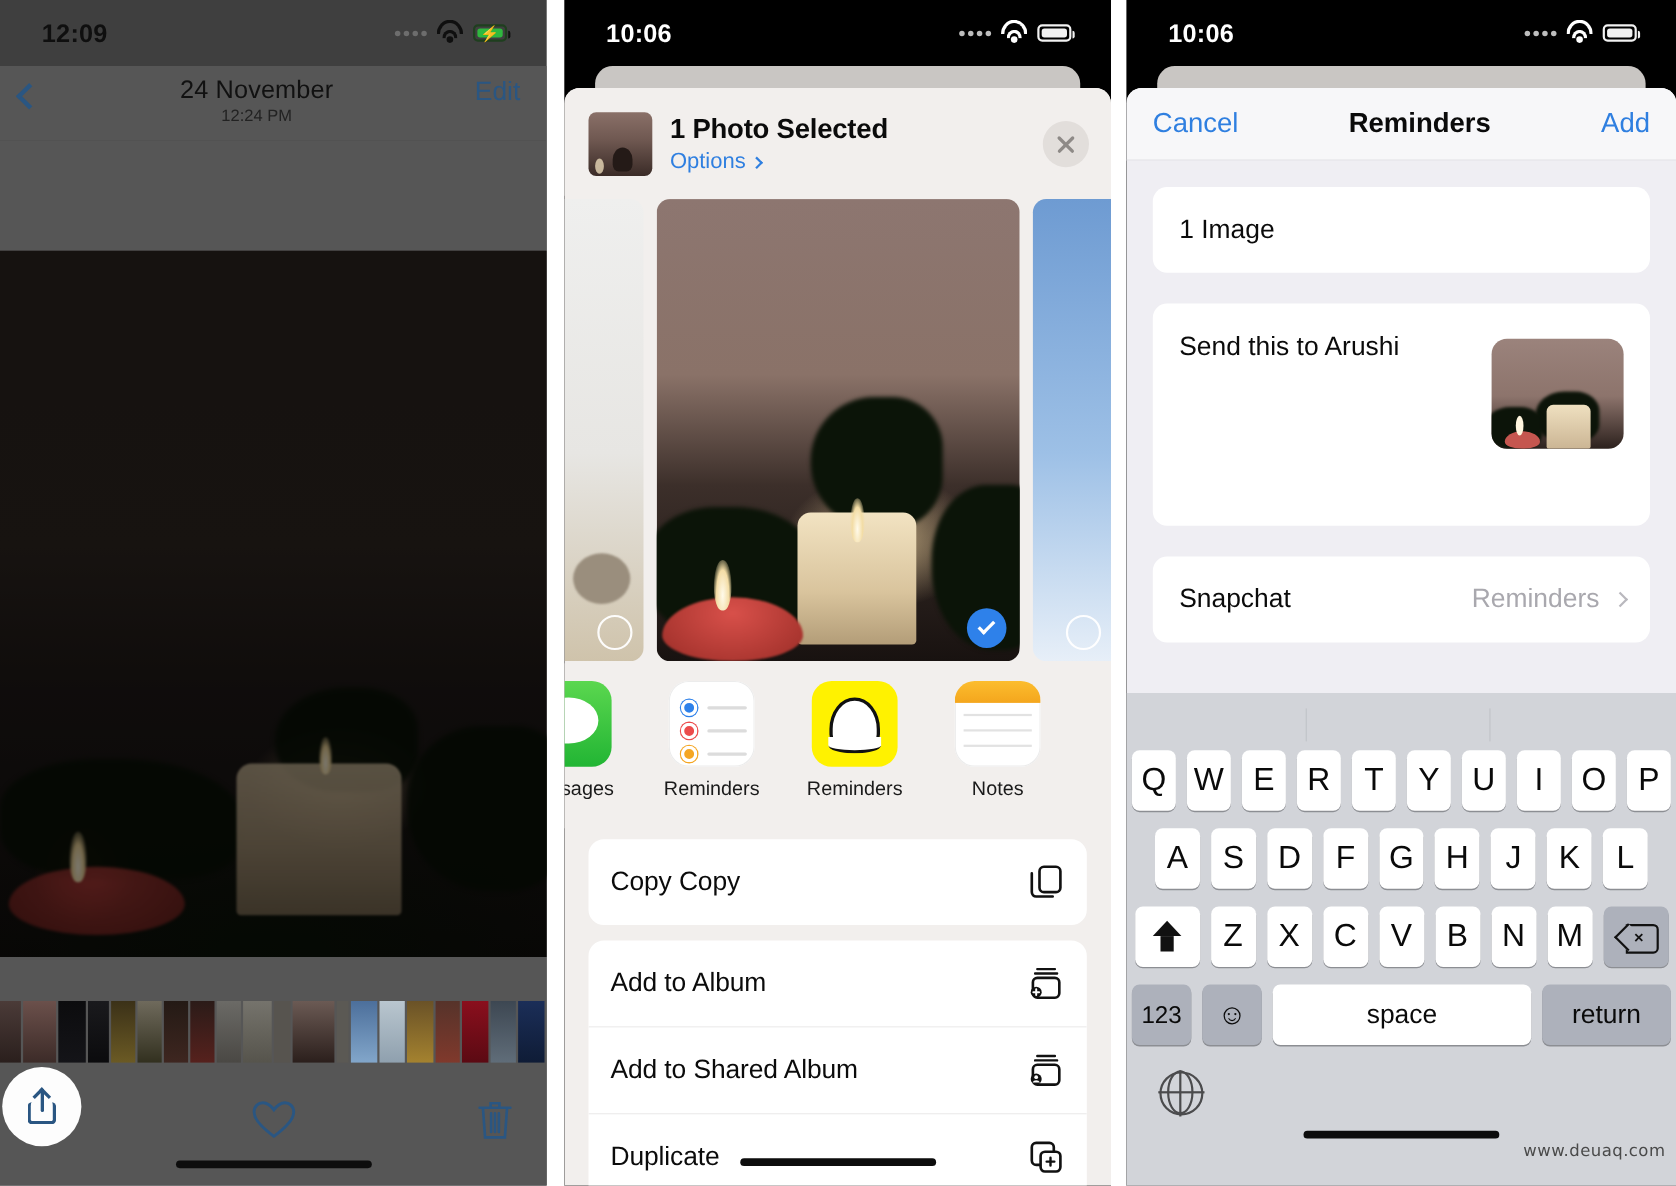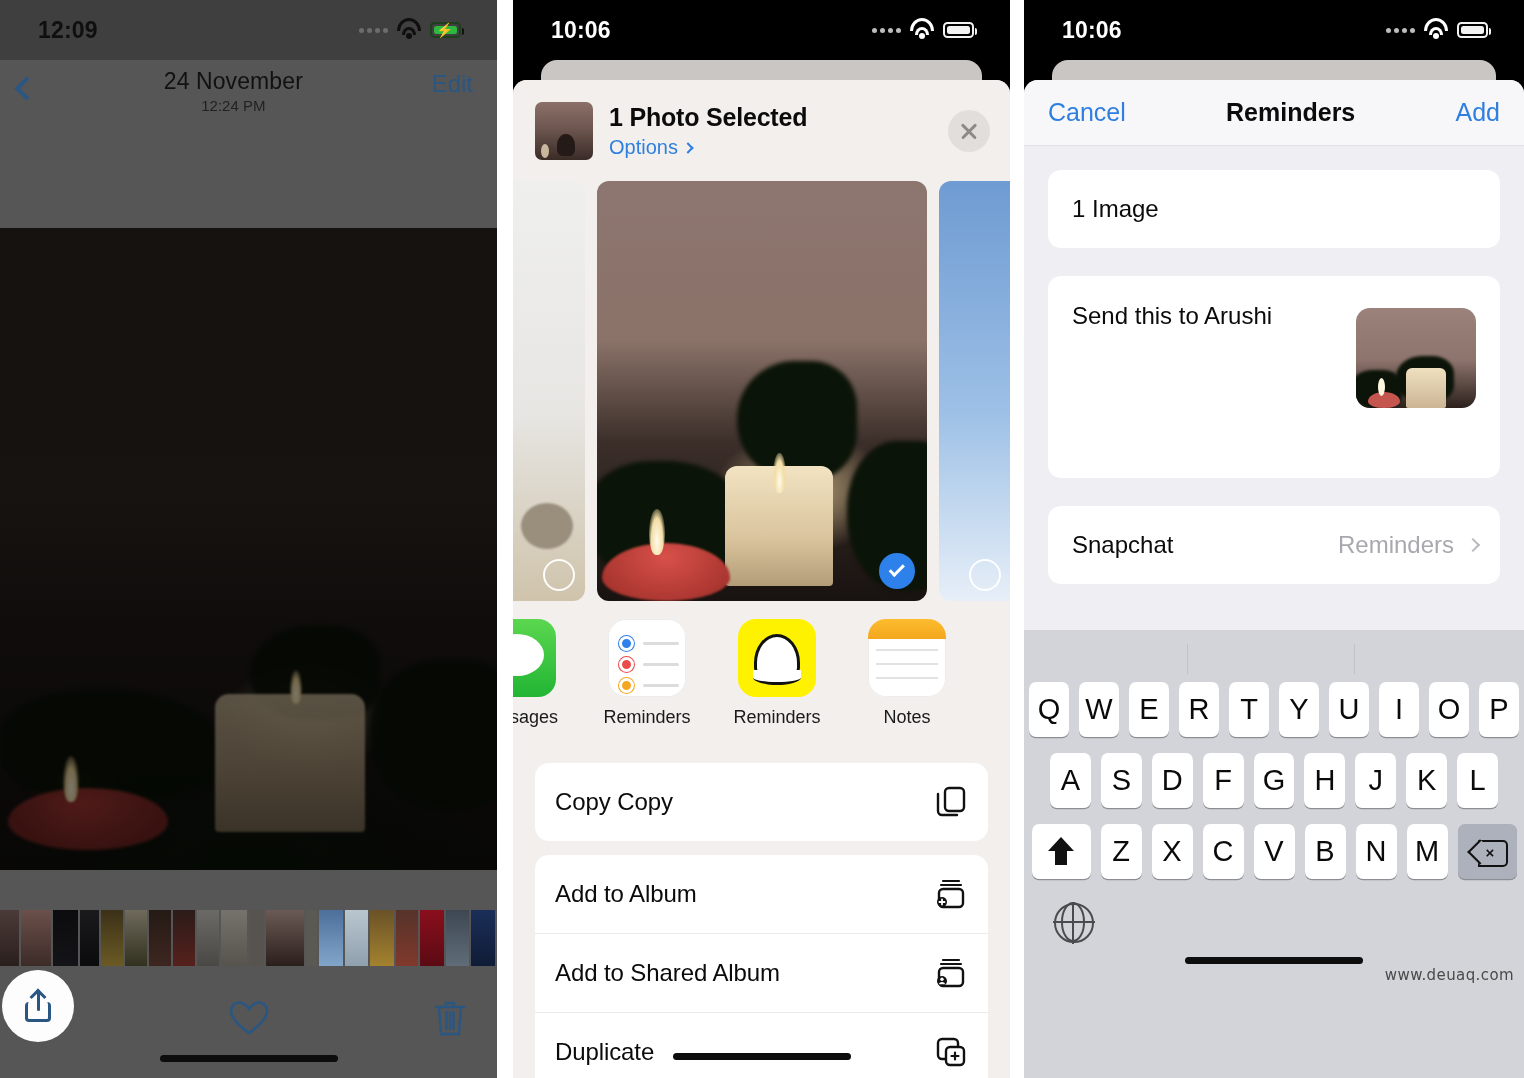--- a/index.html
+++ b/index.html
@@ -577,20 +577,28 @@
             <div class="key">V</div>
             <div class="key">B</div>
             <div class="key">N</div>
             <div class="key">M</div>
             <div class="key wide">
               <span class="del">
                   <span class="del-x">×</span>
                 </span>
             </div>
           </div>
+          <div class="kb-row">
+            <div class="key num">123</div>
+            <div class="key emoji">
+                <span>☺</span>
+              </div>
+            <div class="key space">space</div>
+            <div class="key ret">return</div>
+          </div>
         </div>
         <div class="kb-bottom">
           <div class="globe">
               <i></i>
             </div>
           <div class="p3-home"></div>
           <div class="watermark">www.deuaq.com</div>
         </div>
       </div>
     </div>

